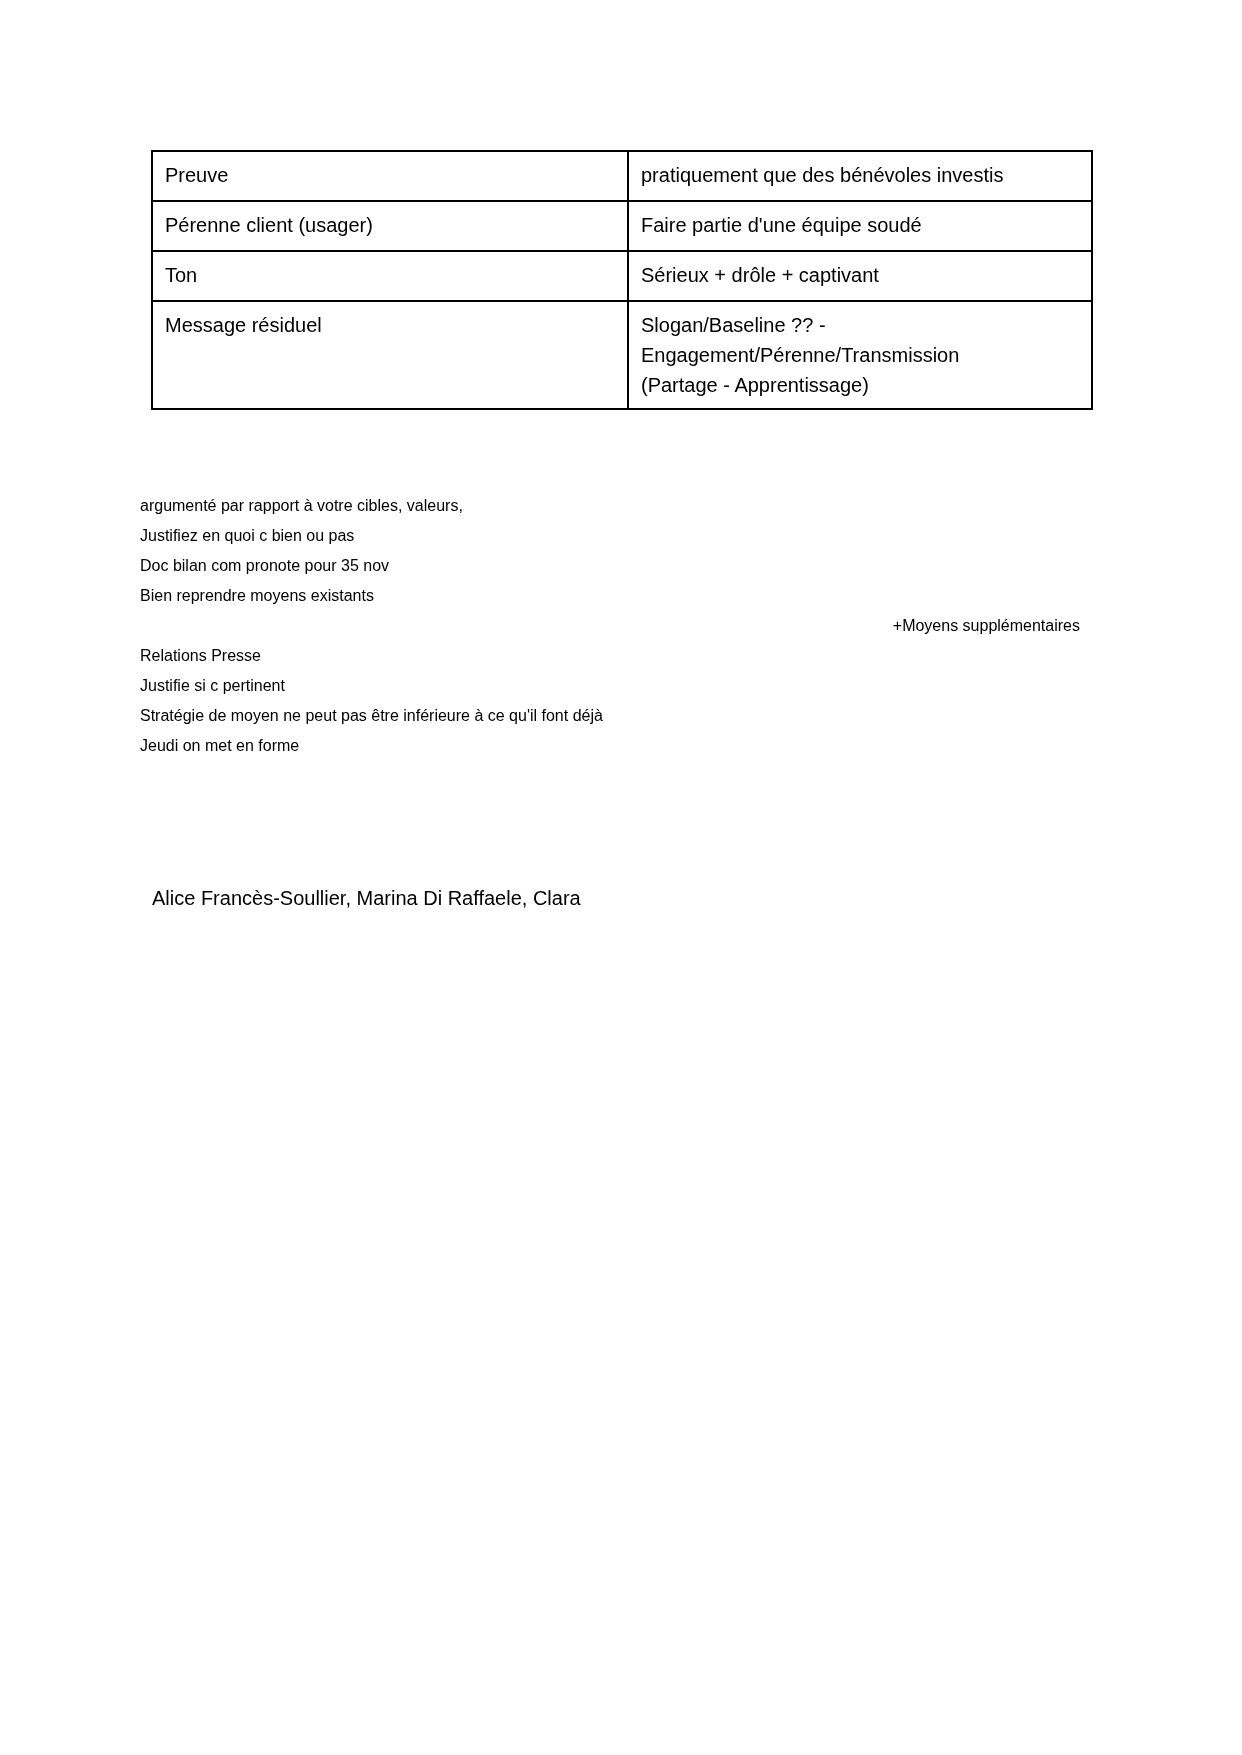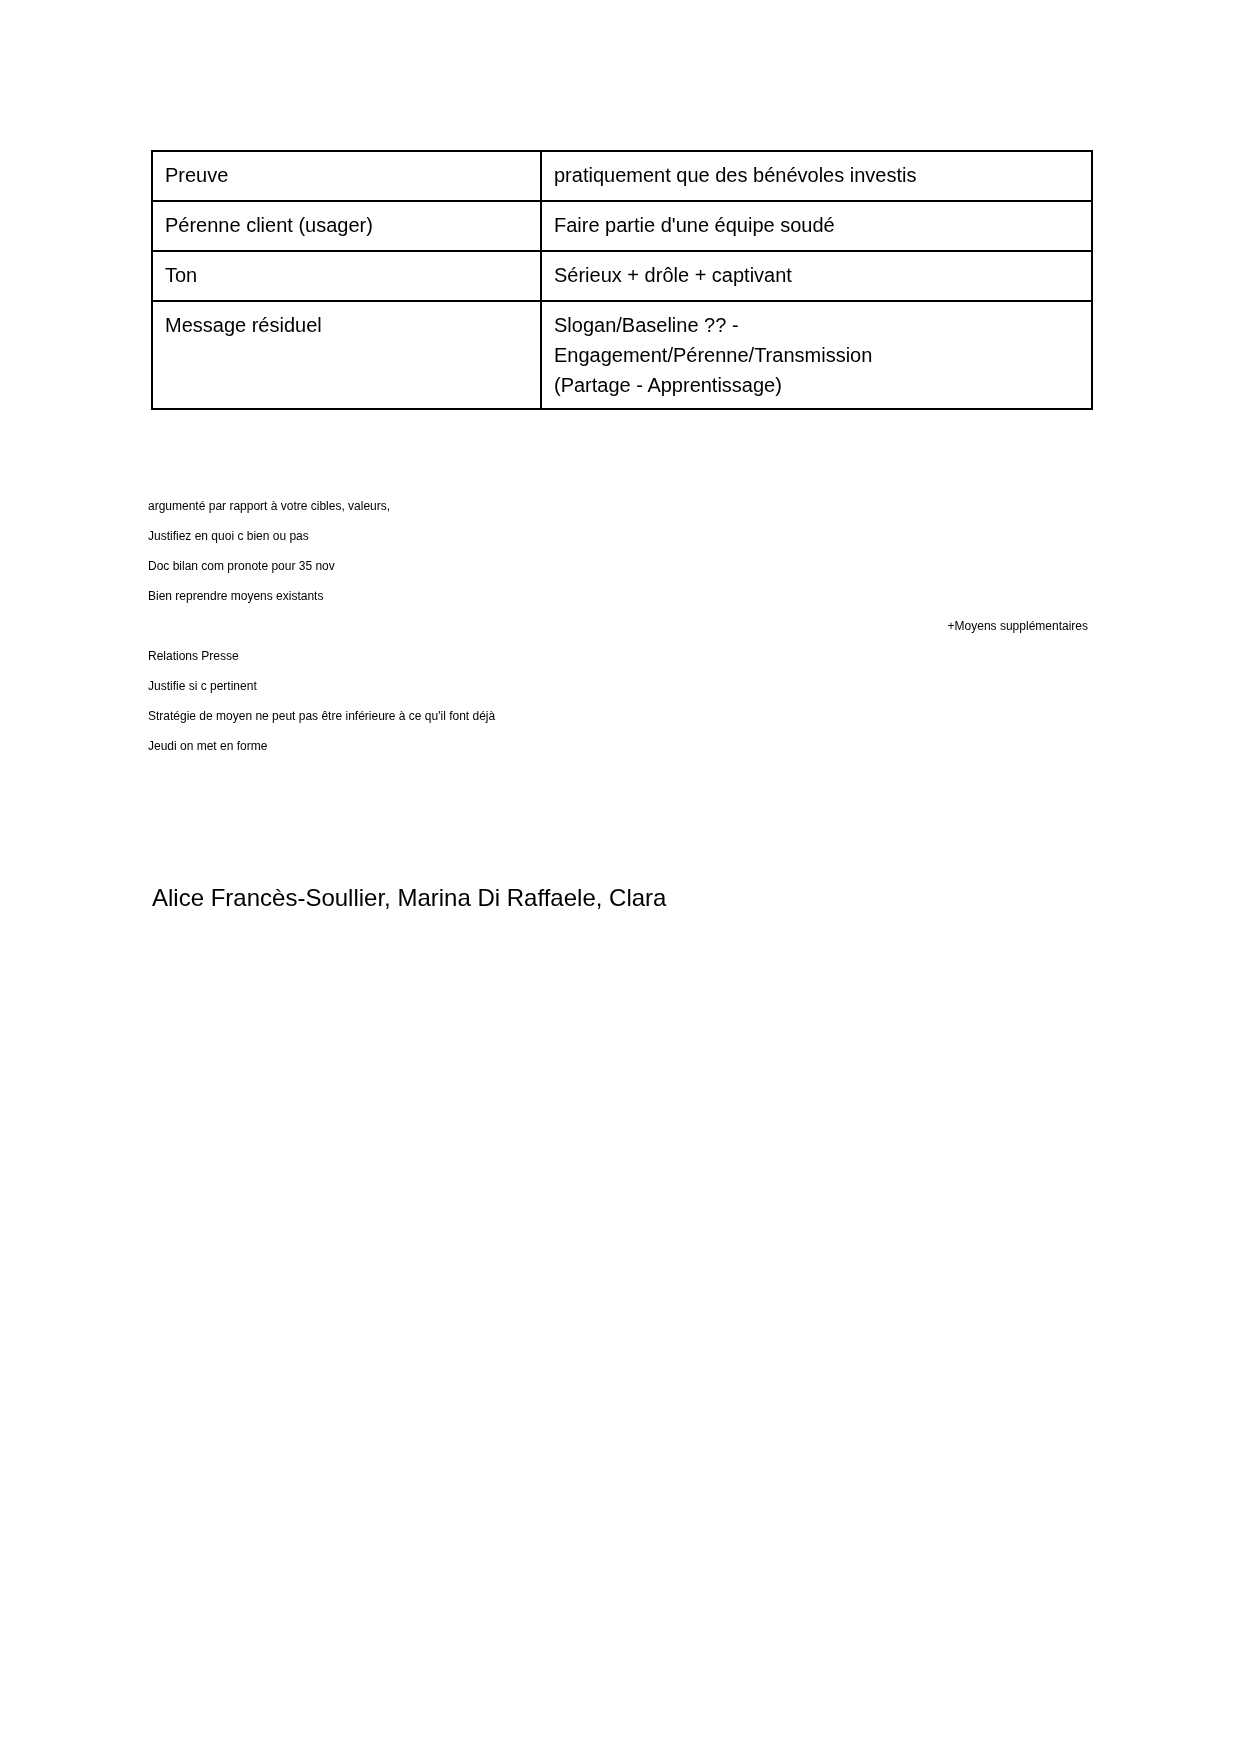--- a/index.html
+++ b/index.html
@@ -25,41 +25,41 @@
     border-collapse: collapse;
     table-layout: fixed;
     font-size: 20px;
     line-height: 30px;
   }
   table.doc-table td {
     border: 2px solid #000000;
     vertical-align: top;
     padding: 8px 12px;
   }
-  table.doc-table td.col-label { width: 389px; }
+  table.doc-table td.col-label { width: 476px; }
   table.doc-table tr.row-single td { height: 50px; }
   table.doc-table tr.row-multi td { height: 101px; }
   .cell-text { display: block; }
   .multiline { white-space: pre-line; }
   .notes {
     position: absolute;
-    left: 148px;
+    left: 140px;
     top: 491px;
     width: 940px;
-    font-size: 12px;
+    font-size: 16px;
     line-height: 30px;
   }
   .note-line { white-space: nowrap; }
   .bullet-line { padding-left: 38px; white-space: nowrap; text-align: right; }
   .bullet-marker { display: inline-block; width: 43px; }
   .authors-line {
     position: absolute;
     left: 152px;
     top: 883px;
-    font-size: 24px;
+    font-size: 20px;
     line-height: 30px;
     white-space: nowrap;
   }
 </style>
 </head>
 <body>
 
 <div class="page">
 
   <table class="doc-table">

